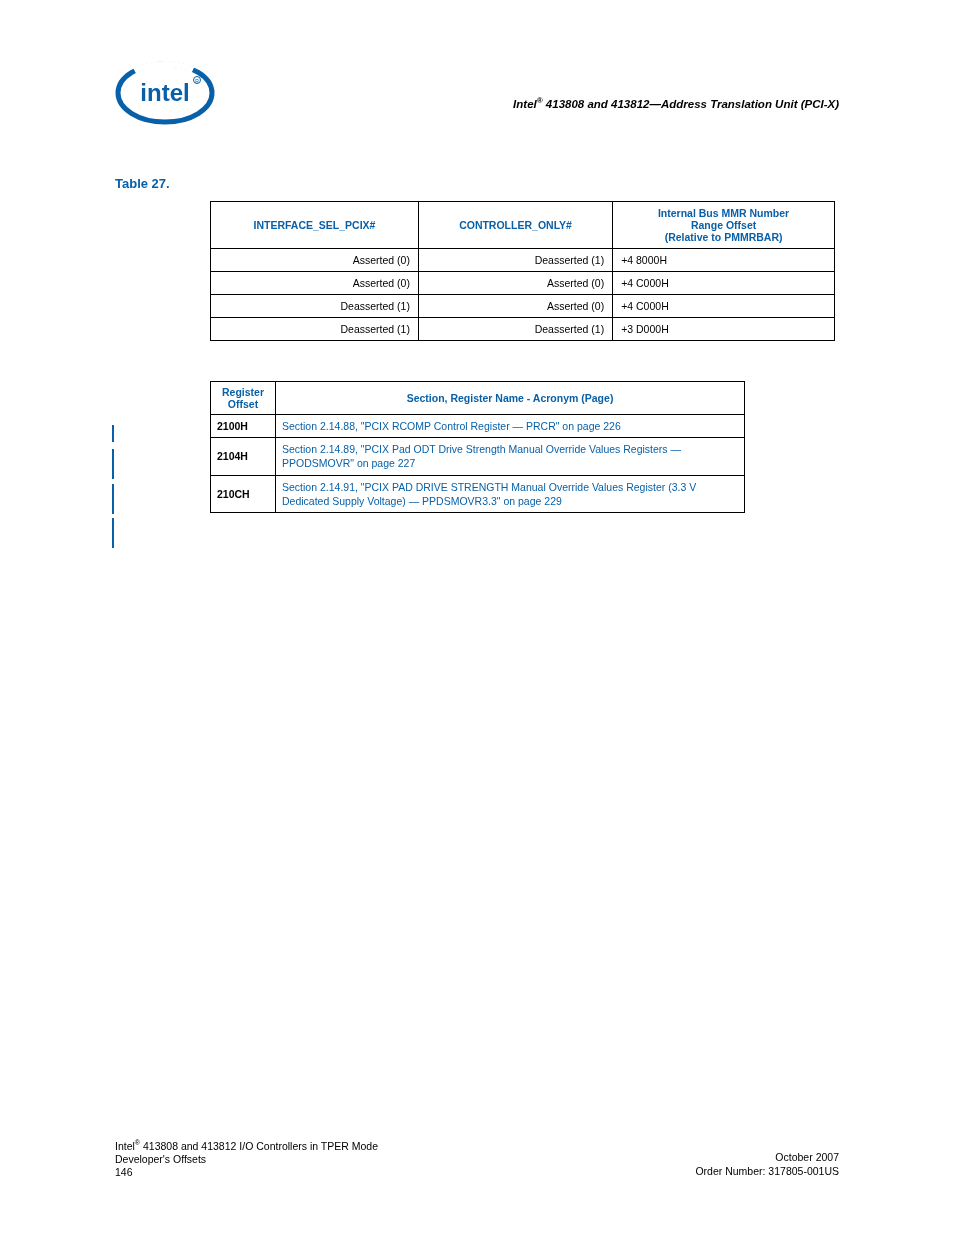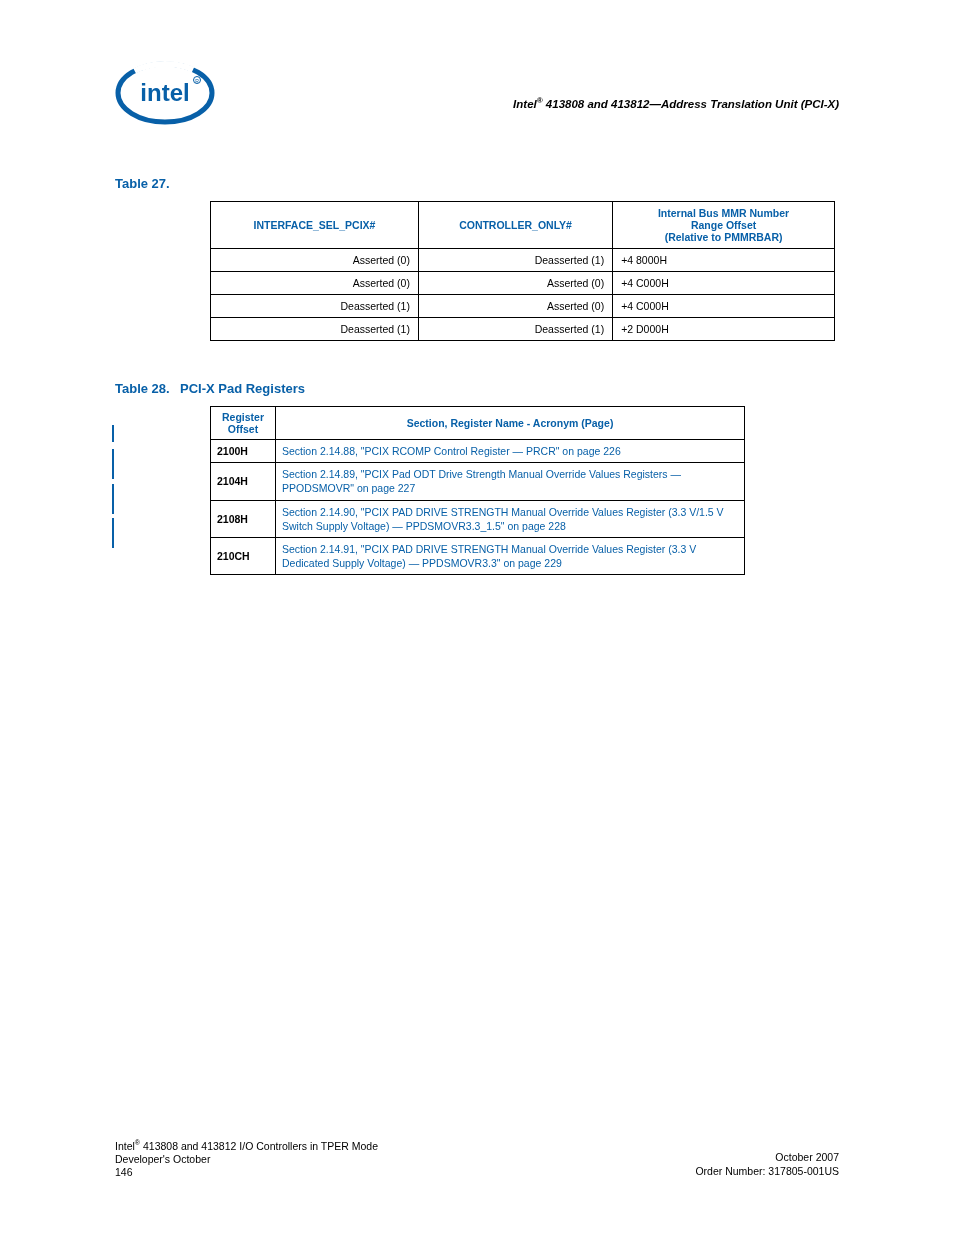--- a/index.html
+++ b/index.html
@@ -145,69 +145,61 @@
         <td class="center">+4 C000H</td>
       </tr>
       <tr>
         <td>Deasserted (1)</td>
         <td>Asserted (0)</td>
         <td class="center">+4 C000H</td>
       </tr>
       <tr>
         <td>Deasserted (1)</td>
         <td>Deasserted (1)</td>
-        <td class="center">+2 D000H</td>
+        <td class="center">+3 D000H</td>
       </tr>
     </tbody>
   </table>
 
-  <div class="table-label">
-    <span class="table-num">Table 28.</span>
-    <span>PCI-X Pad Registers</span>
-  </div>
   <table class="t28">
     <thead>
       <tr>
         <th class="offset">
           <span>Register</span><br>
           <span>Offset</span>
         </th>
         <th>Section, Register Name - Acronym (Page)</th>
       </tr>
     </thead>
     <tbody>
       <tr>
         <td class="off">2100H</td>
         <td class="link">Section 2.14.88, "PCIX RCOMP Control Register — PRCR" on page 226</td>
       </tr>
       <tr>
         <td class="off">2104H</td>
         <td class="link">Section 2.14.89, "PCIX Pad ODT Drive Strength Manual Override Values Registers — PPODSMOVR" on page 227</td>
       </tr>
       <tr>
-        <td class="off">2108H</td>
-        <td class="link">Section 2.14.90, "PCIX PAD DRIVE STRENGTH Manual Override Values Register (3.3 V/1.5 V Switch Supply Voltage) — PPDSMOVR3.3_1.5" on page 228</td>
-      </tr>
-      <tr>
         <td class="off">210CH</td>
         <td class="link">Section 2.14.91, "PCIX PAD DRIVE STRENGTH Manual Override Values Register (3.3 V Dedicated Supply Voltage) — PPDSMOVR3.3" on page 229</td>
       </tr>
     </tbody>
   </table>
 </div>
 
 <div class="change-bar cb1"></div>
 <div class="change-bar cb2"></div>
 <div class="change-bar cb3"></div>
 <div class="change-bar cb4"></div>
 
 <div class="footer">
   <div class="footer-left">
     <span>Intel</span><sup>®</sup><span> 413808 and 413812 I/O Controllers in TPER Mode</span><br>
-    <span>Developer's October</span><br>
+    <span>Developer's Offsets</span><br>
     <span>146</span>
   </div>
   <div class="footer-right">
     <br>
     <span>October 2007</span><br>
     <span>Order Number: 317805-001US</span>
   </div>
 </div>
 
 </body></html>

